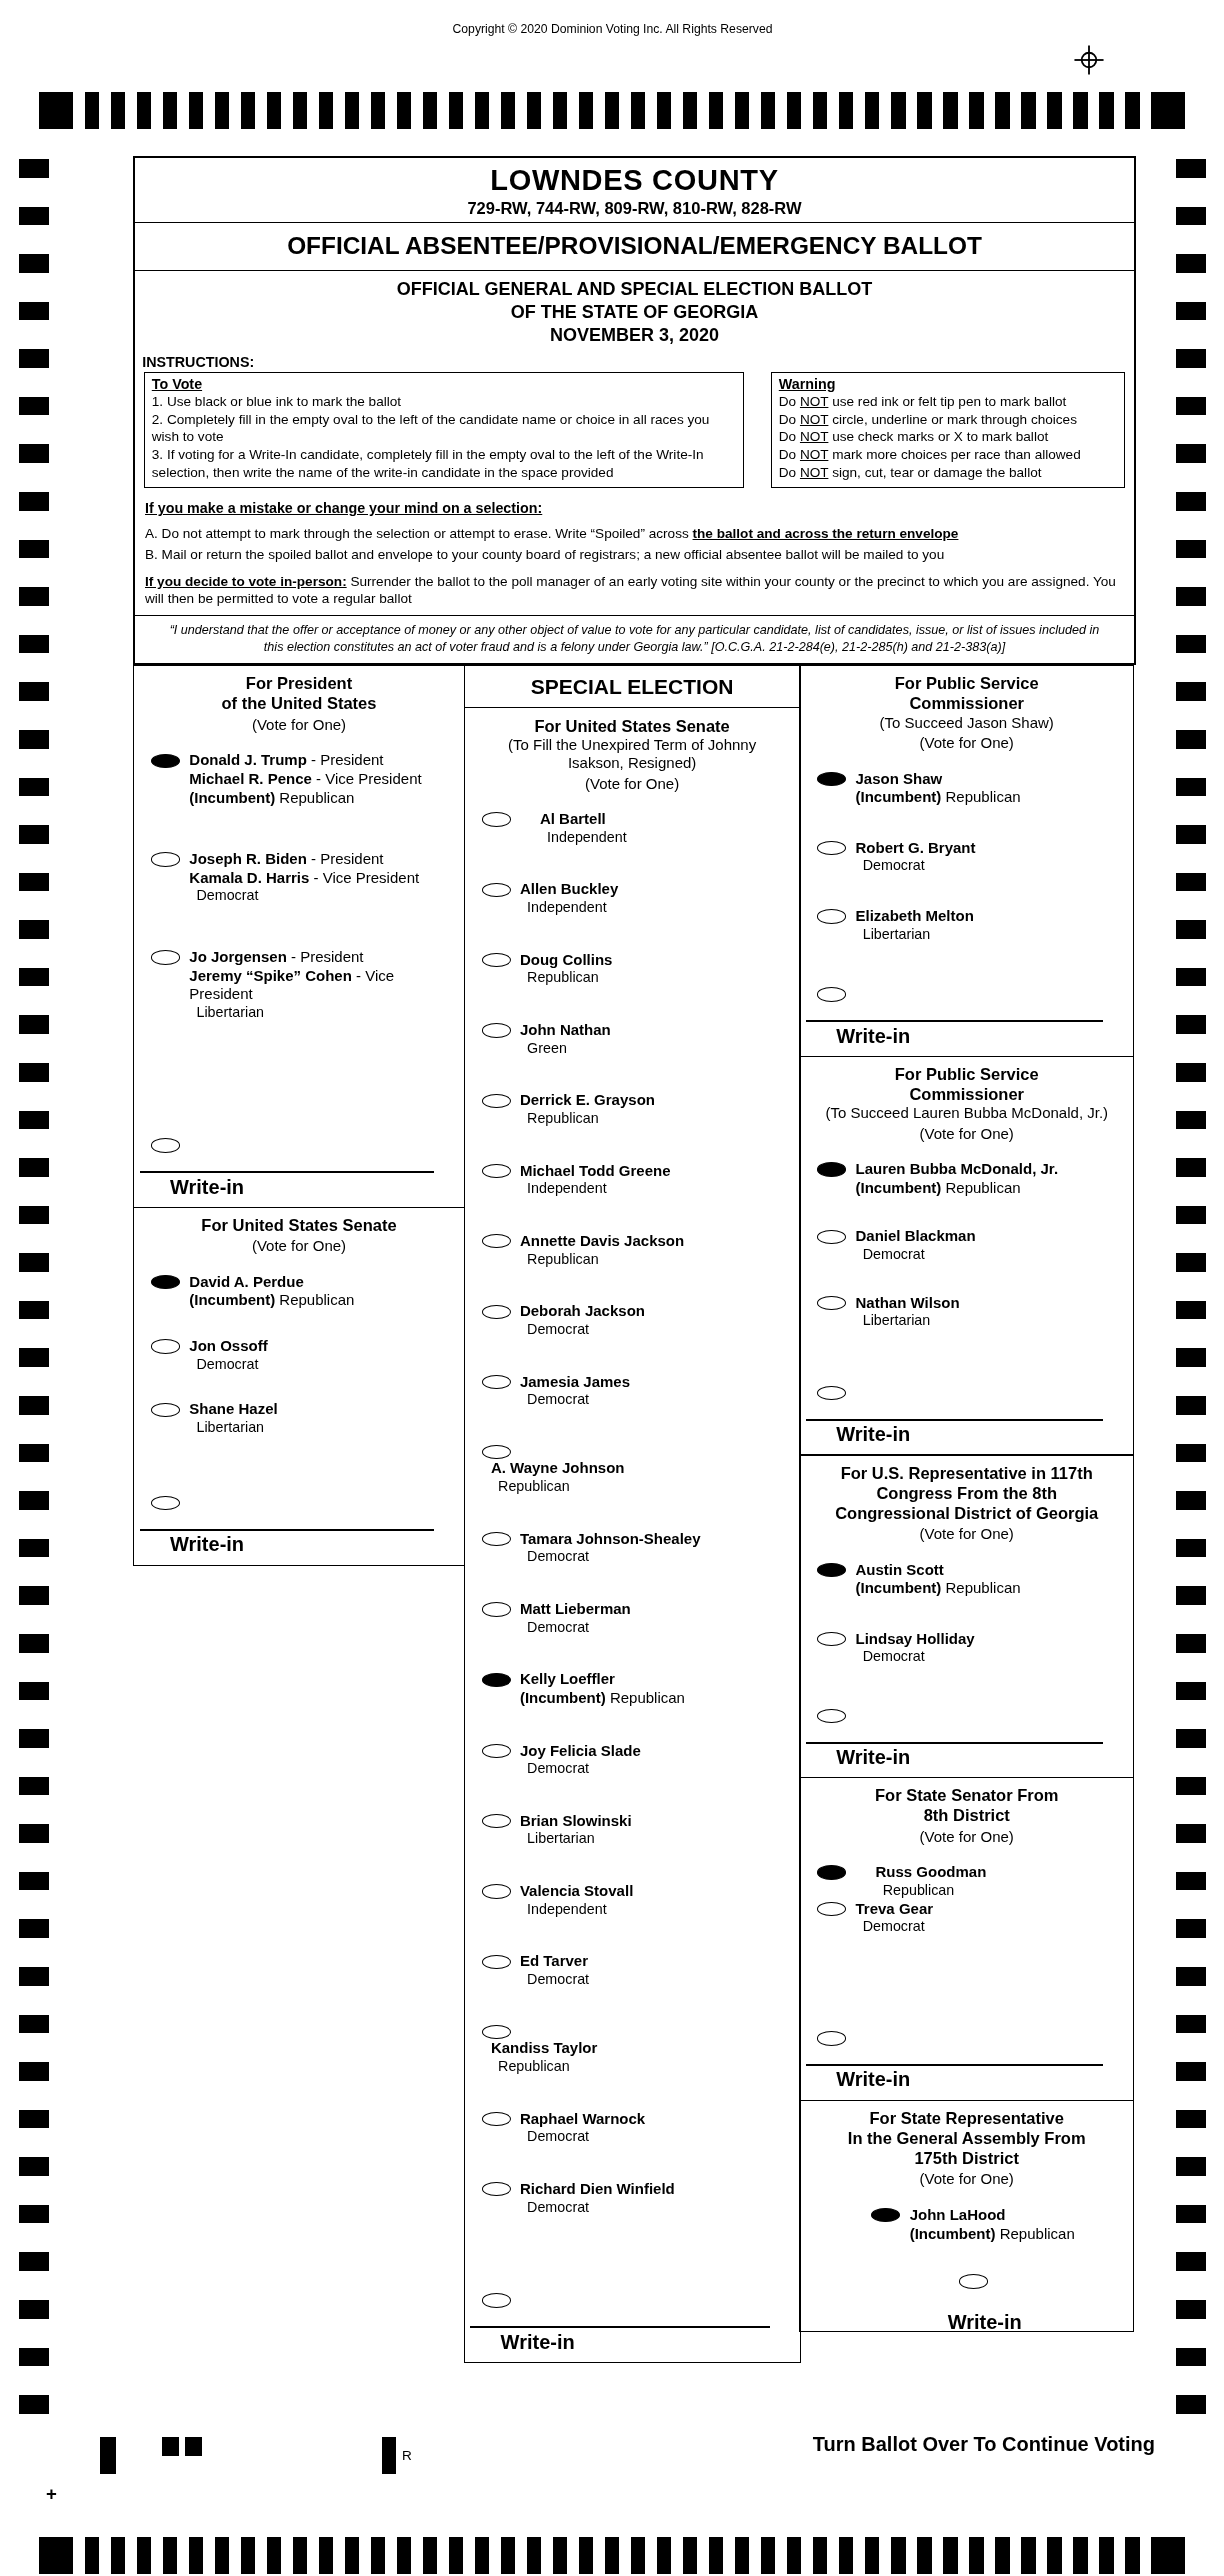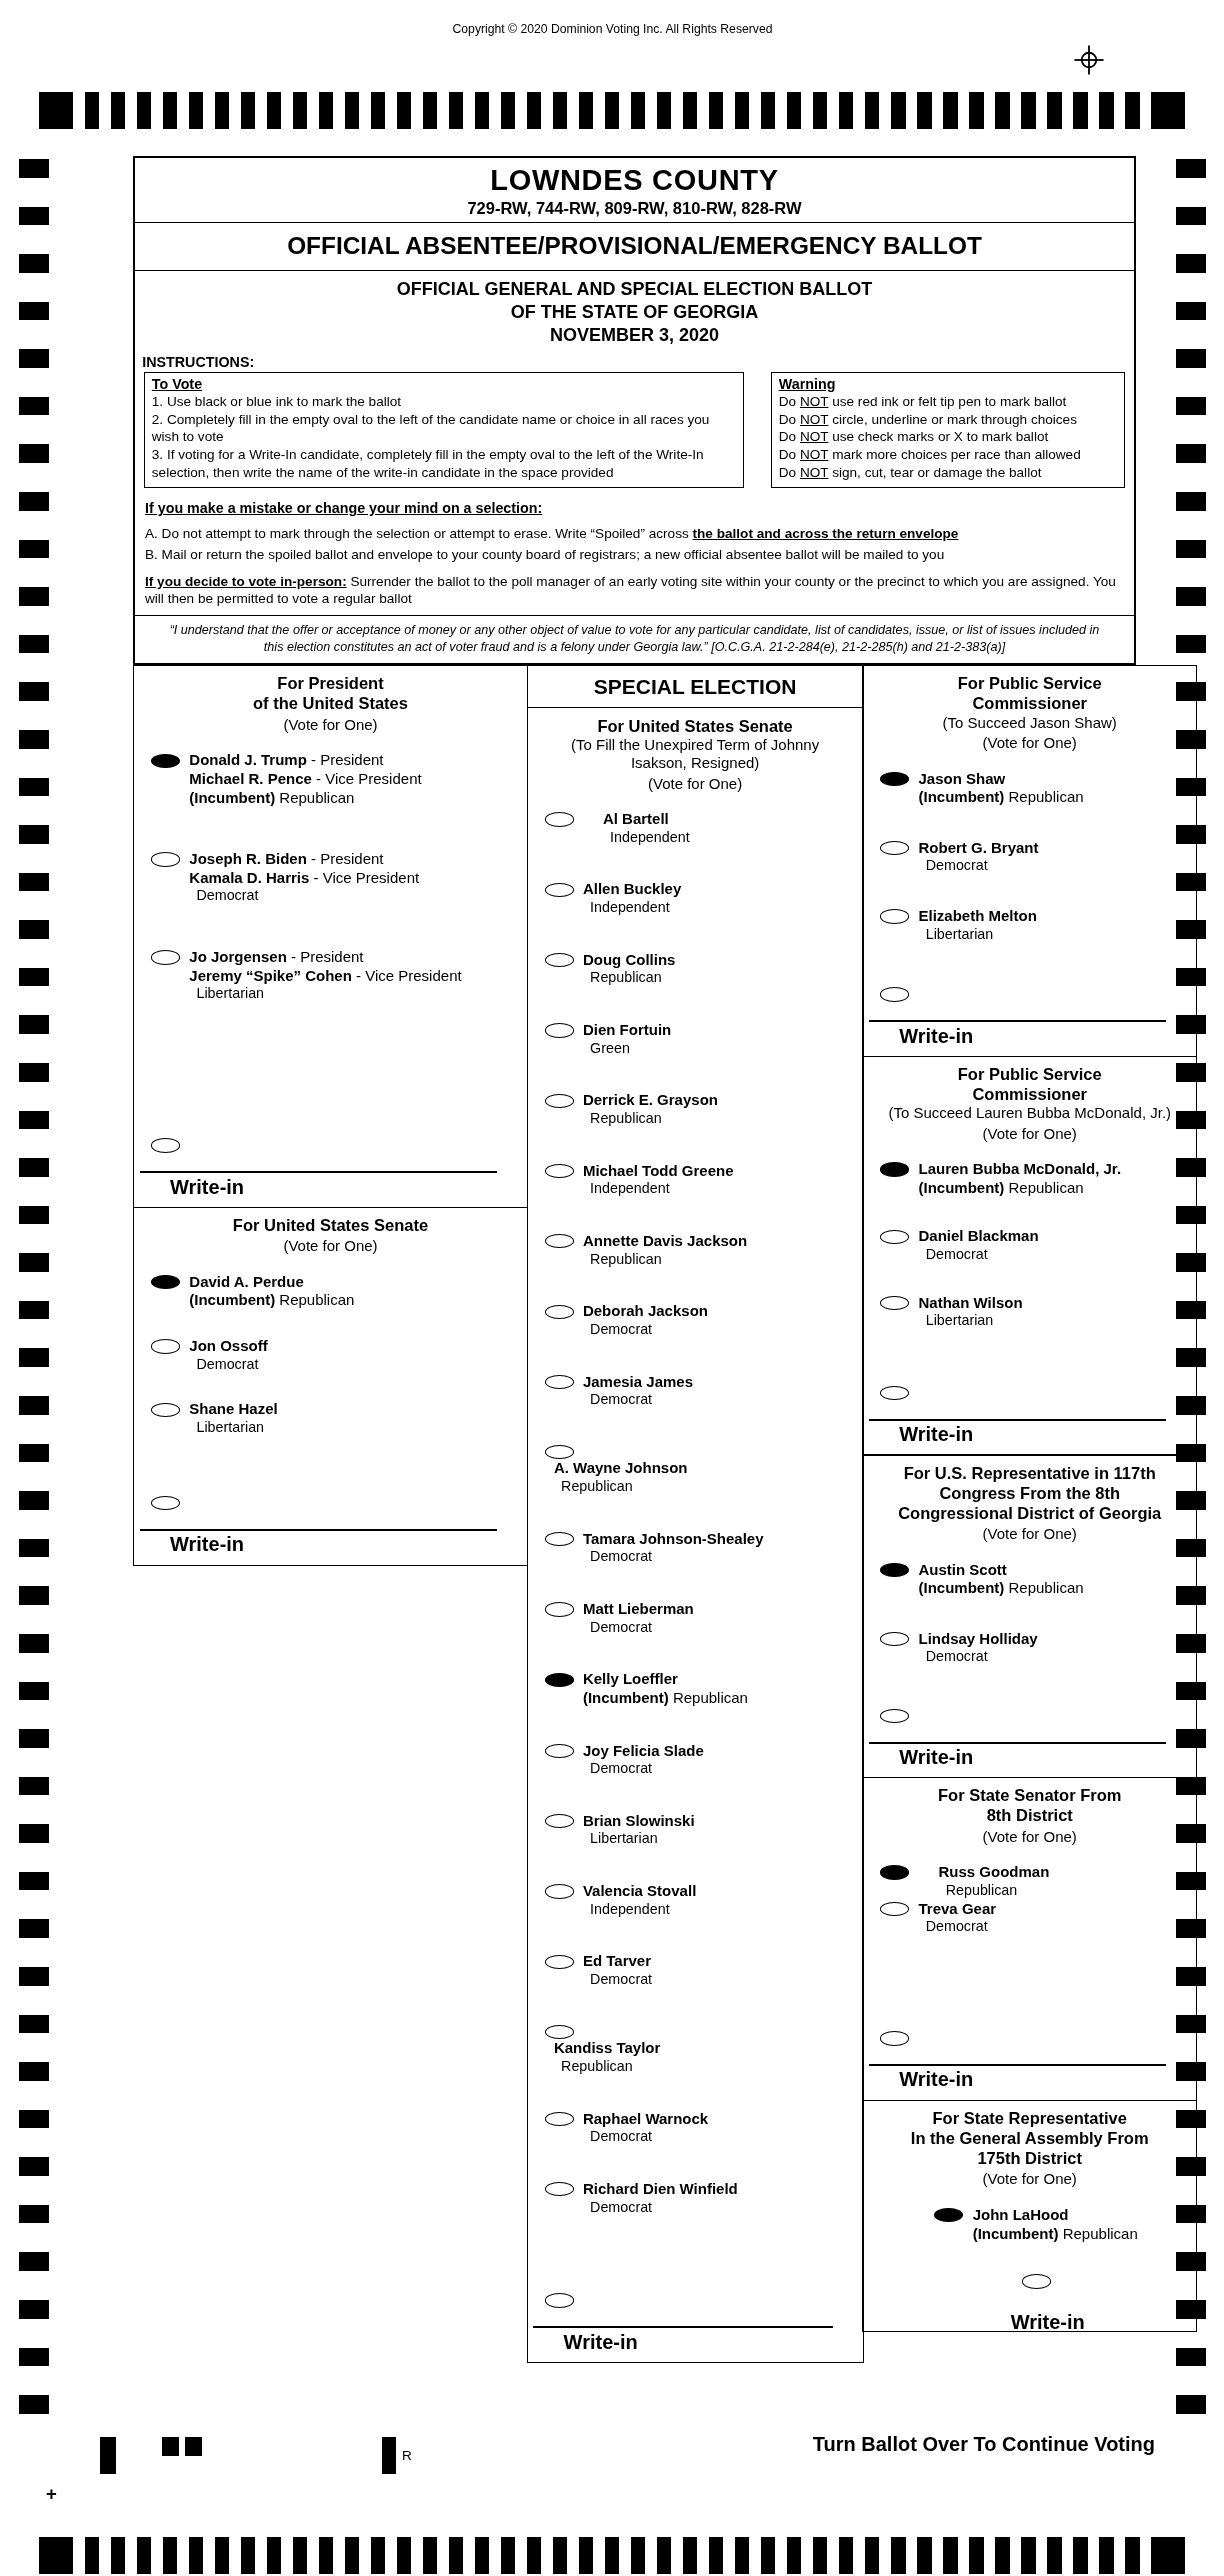--- a/index.html
+++ b/index.html
@@ -316,21 +316,21 @@
     </div>
     <div class="mistake">
       <div class="mistake-heading">If you make a mistake or change your mind on a selection:</div>
       <div class="m-line" id="mistake-a"><span>A. Do not attempt to mark through the selection or attempt to erase.  Write “Spoiled” across </span><span class="bu">the ballot and across the return envelope</span></div>
       <div class="m-line" id="mistake-b"><span>B. Mail or return the spoiled ballot and envelope to your county board of registrars; a new official absentee ballot will be mailed to you</span></div>
       <div class="m-line in-person" id="in-person"><span class="bu">If you decide to vote in-person:</span><span>  Surrender the ballot to the poll manager of an early voting site within your county or the precinct to which you are assigned.  You will then be permitted to vote a regular ballot</span></div>
     </div>
     <div class="fraud">“I understand that the offer or acceptance of money or any other object of value to vote for any particular candidate, list of candidates, issue, or list of issues included in this election constitutes an act of voter fraud and is a felony under Georgia law.” [O.C.G.A. 21-2-284(e), 21-2-285(h) and 21-2-383(a)]</div>
   </div>
   <div class="columns" id="columns">
-      <div class="col" style="width: 395px; justify-content: center;">
+      <div class="col" style="width: 332px; justify-content: center;">
         <div class="race" style="height: 543px;">
           <div class="race-header">
             <div class="race-title">For President</div>
             <div class="race-title">of the United States</div>
             <div class="vote-for">(Vote for One)</div>
           </div>
           <div class="cand" style="margin-bottom: 43px;">
             <div class="oval filled"></div>
             <div class="cand-text">
               <div class="cl"><b>Donald J. Trump</b> - President</div>
@@ -422,21 +422,21 @@
             <div class="cand" style="margin-bottom: 34px;">
               <div class="oval"></div>
               <div class="cand-text">
                 <div class="cl"><b>Doug Collins</b></div>
                 <div class="cl party">Republican</div>
               </div>
             </div>
             <div class="cand" style="margin-bottom: 34px;">
               <div class="oval"></div>
               <div class="cand-text">
-                <div class="cl"><b>Dien Fortuin</b></div>
+                <div class="cl"><b>John Nathan</b></div>
                 <div class="cl party">Green</div>
               </div>
             </div>
             <div class="cand" style="margin-bottom: 34px;">
               <div class="oval"></div>
               <div class="cand-text">
                 <div class="cl"><b>Derrick E. Grayson</b></div>
                 <div class="cl party">Republican</div>
               </div>
             </div>

